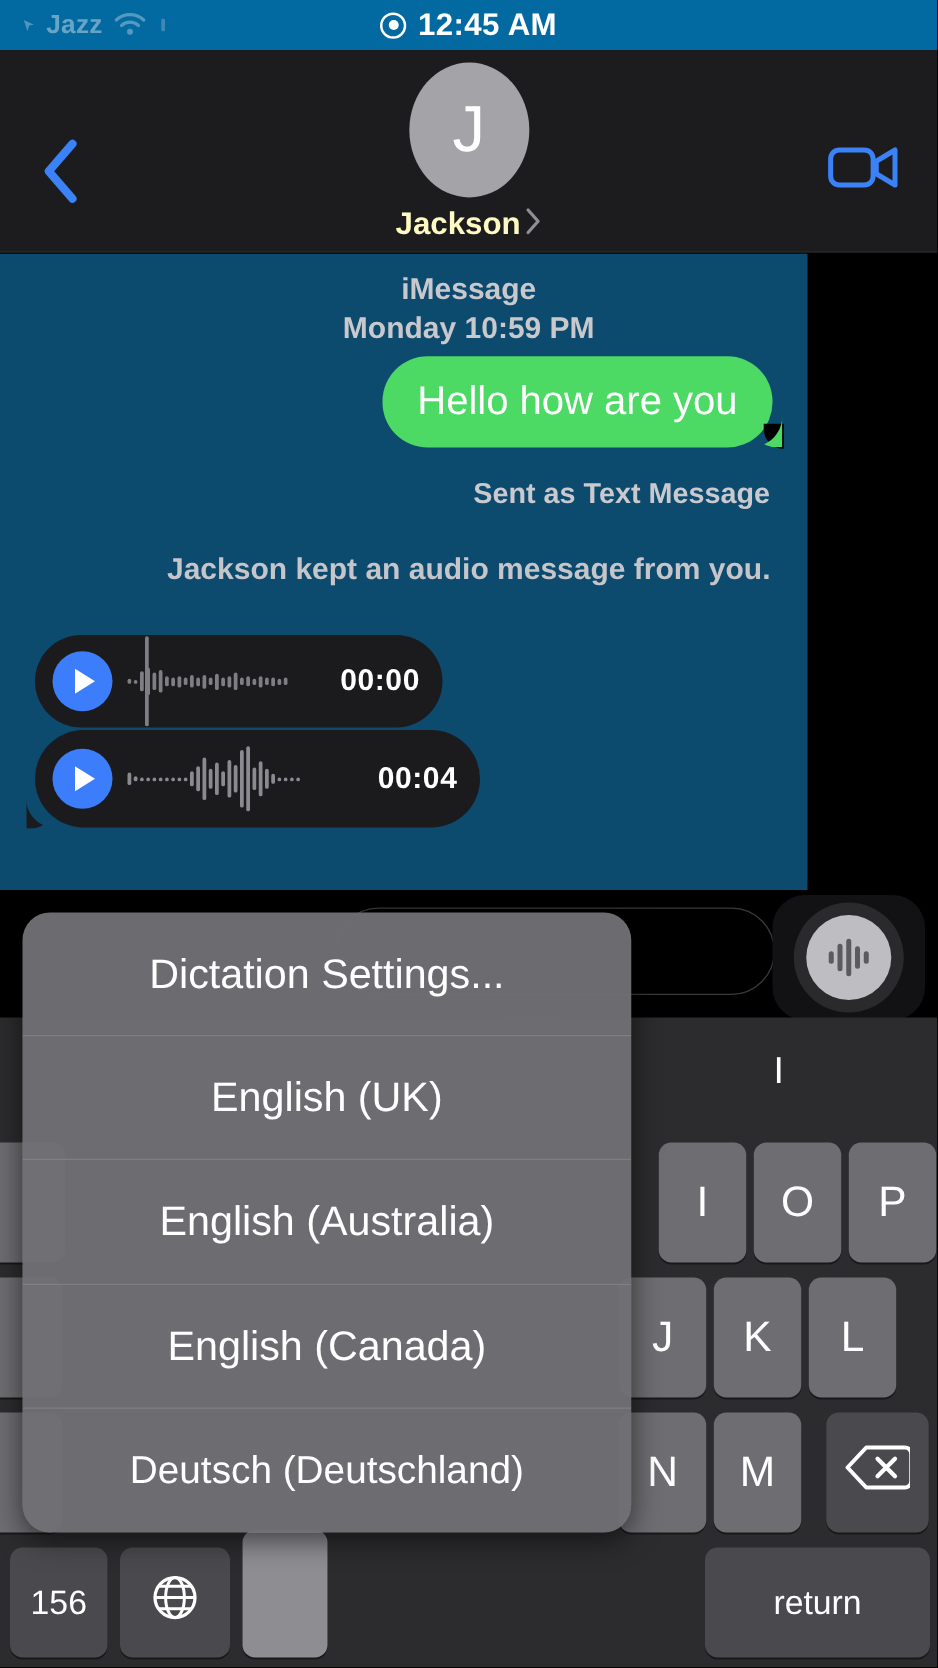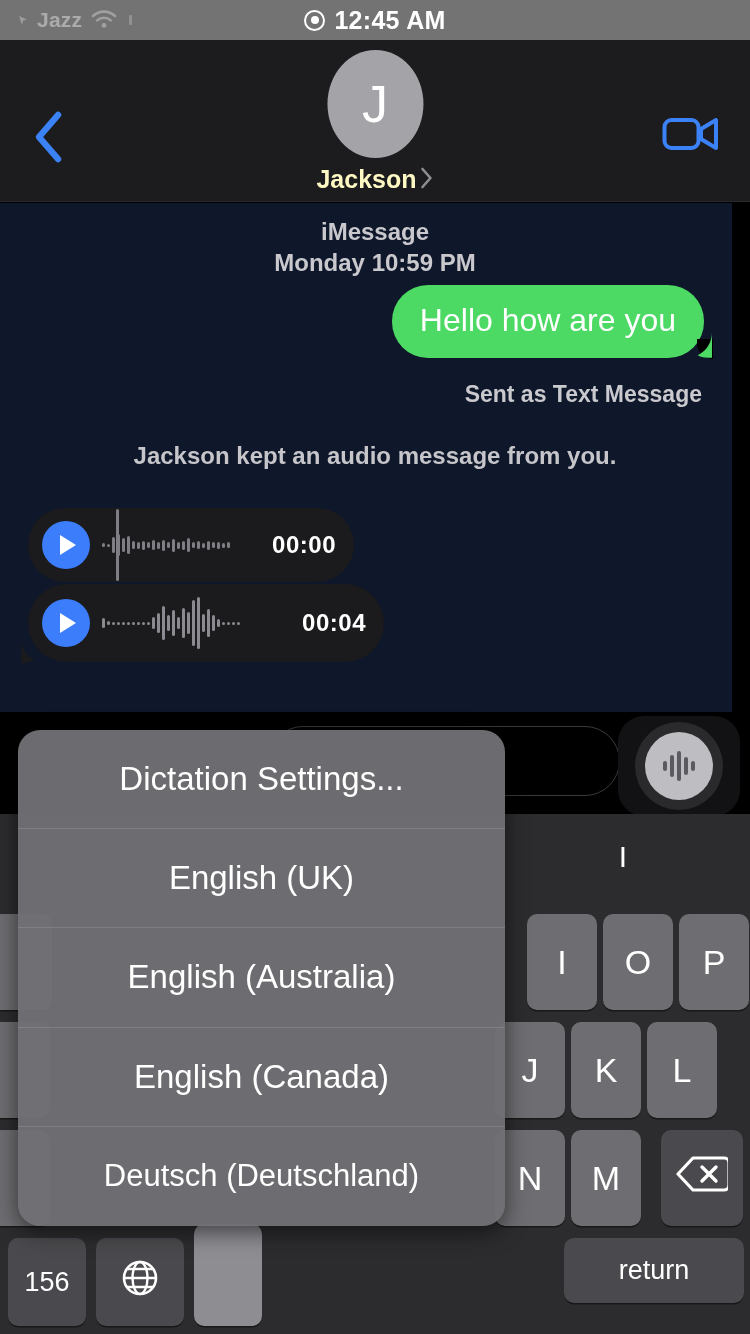--- a/index.html
+++ b/index.html
@@ -13,21 +13,21 @@
     position: relative;
     width: 750px; height: 1334px;
     background: #000;
     overflow: hidden;
   }
 
   
   .status-bar {
     position: absolute; top: 0; left: 0;
     width: 750px; height: 40px;
-    background: #737373;
+    background: #0369a1;
     display: flex; align-items: center;
     z-index: 60;
   }
   .sb-left {
     position: absolute; left: 18px; top: 0; height: 40px;
     display: flex; align-items: center; gap: 9px;
   }
   .sb-carrier {
     color: rgba(255,255,255,0.40);
     font-size: 21px; font-weight: 600; letter-spacing: .2px;
@@ -113,22 +113,22 @@
   .contact-chev { display: block; }
   .nav-facetime {
     position: absolute; right: 30px; top: 70px;
     width: 58px; height: 52px;
     display: flex; align-items: center; justify-content: center;
   }
 
   
   .thread {
     position: absolute; top: 203px; left: 0;
-    width: 732px; height: 520px;
-    background: #0f172a;
+    width: 646px; height: 520px;
+    background: #0c4a6e;
     z-index: 10;
   }
   .ts-block {
     text-align: center;
     color: #8e8e93;
     font-weight: bold;
     line-height: 1.28;
   }
   .ts-1 { position: absolute; top: 14px; width: 750px; font-size: 24px; }
   .ts-1 .l2 { color: #c8c8cd; }
@@ -523,21 +523,21 @@
     <div class="key dark" style="left:96px; top:424px; width:88px; height:88px;">
       <span>
         <svg width="38" height="38" viewBox="0 0 38 38">
           <circle cx="19" cy="19" r="16" stroke="#fff" stroke-width="2.6" fill="none"></circle>
           <ellipse cx="19" cy="19" rx="7.5" ry="16" stroke="#fff" stroke-width="2.4" fill="none"></ellipse>
           <path d="M3 19 H35 M5.6 10 H32.4 M5.6 28 H32.4" stroke="#fff" stroke-width="2.3"></path>
         </svg>
       </span>
     </div>
     <div class="key mic-active" style="left:194px; top:410px; width:68px; height:102px;"></div>
-    <div class="key dark special" style="left:564px; top:424px; width:180px; height:65px;">return</div>
+    <div class="key dark special" style="left:564px; top:424px; width:180px; height:88px;">return</div>
   </div>
 
   <div class="popup">
     <div class="popup-item">Dictation Settings...</div>
     <div class="popup-item">English (UK)</div>
     <div class="popup-item">English (Australia)</div>
     <div class="popup-item">English (Canada)</div>
     <div class="popup-item small">Deutsch (Deutschland)</div>
   </div>
 

